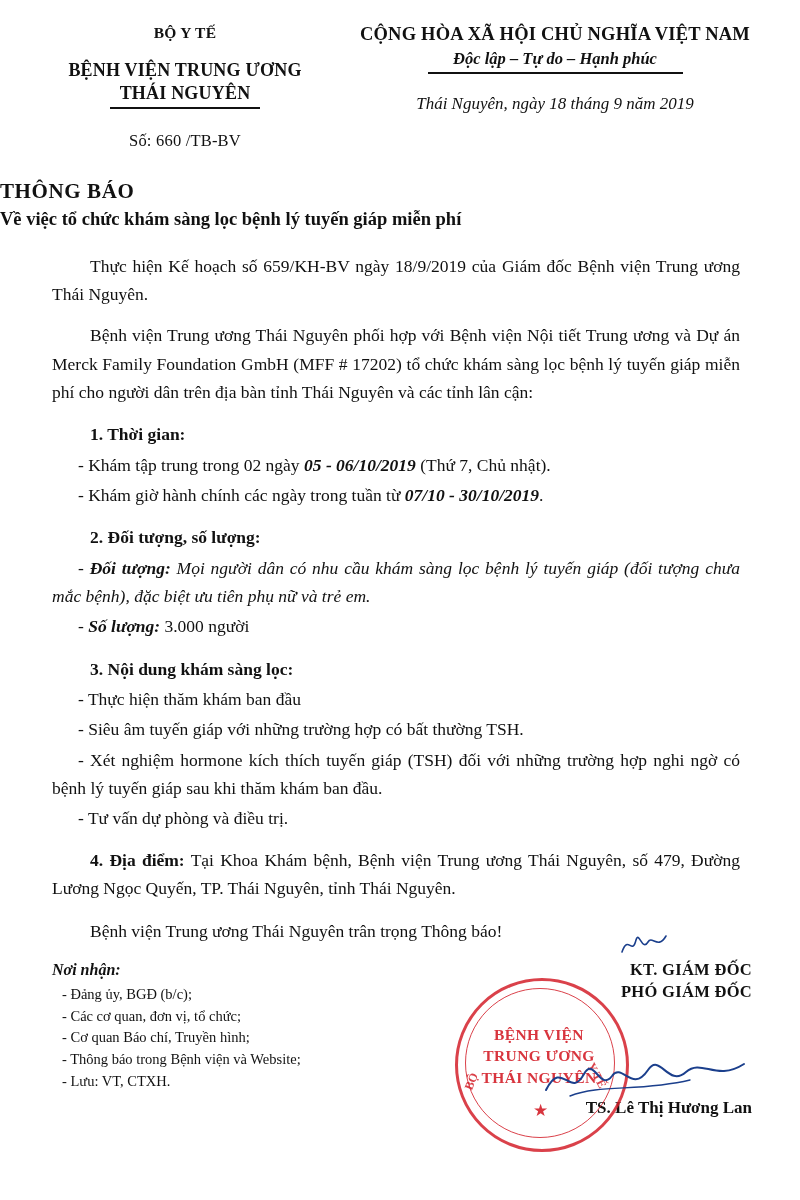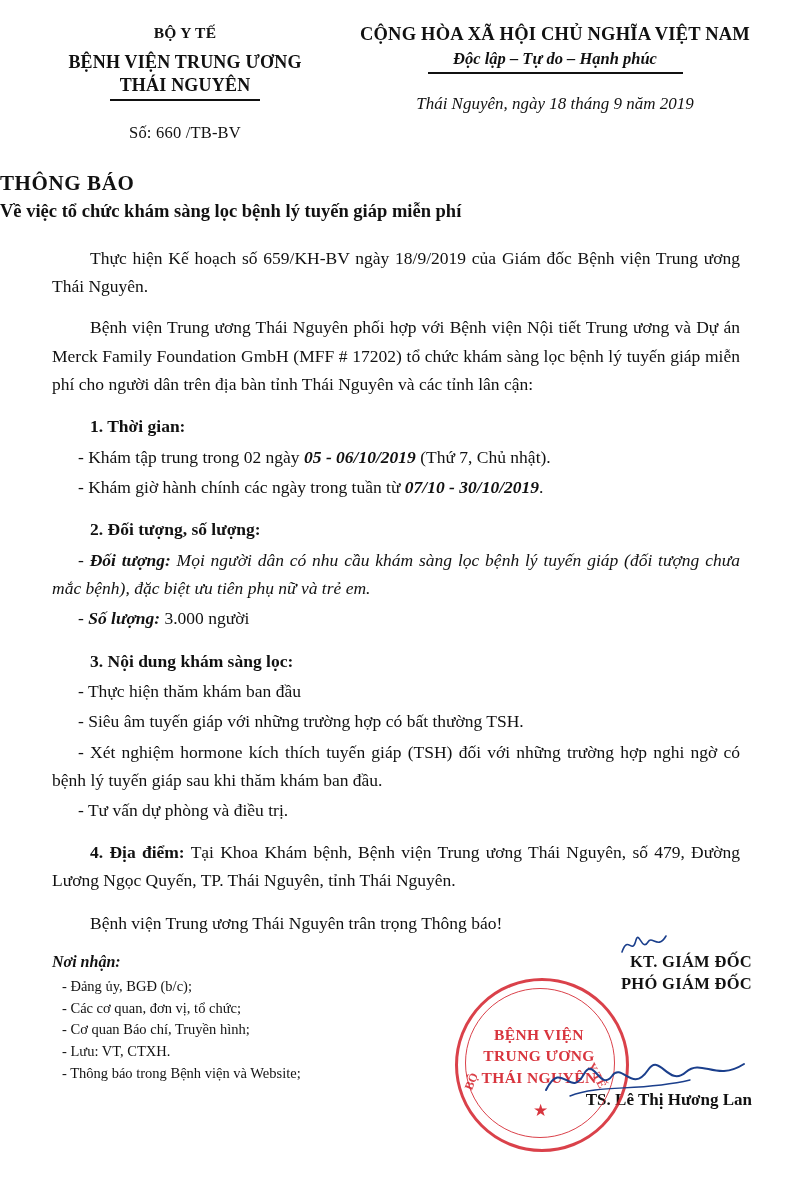--- a/index.html
+++ b/index.html
@@ -42,21 +42,21 @@
   }
   .ministry {
     font-size: 15.5px;
     font-weight: bold;
     letter-spacing: 0.3px;
   }
   .hospital {
     font-size: 18px;
     font-weight: bold;
     line-height: 1.25;
-    margin-top: 9px;
+    margin-top: 17px;
     letter-spacing: 0.2px;
   }
   .header-left-rule {
     width: 150px;
     height: 1.6px;
     background: #111;
     margin: 3px auto 0 auto;
   }
   .doc-number {
     font-size: 16.5px;
@@ -336,22 +336,22 @@
     <div class="closing">Bệnh viện Trung ương Thái Nguyên trân trọng Thông báo!</div>
   </div>
 
   <div class="footer">
     <div class="recipients">
       <div class="recipients-title">Nơi nhận:</div>
       <ul>
         <li>- Đảng ủy, BGĐ (b/c);</li>
         <li>- Các cơ quan, đơn vị, tổ chức;</li>
         <li>- Cơ quan Báo chí, Truyền hình;</li>
+        <li>- Thông báo trong Bệnh viện và Website;</li>
         <li>- Lưu: VT, CTXH.</li>
-        <li>- Thông báo trong Bệnh viện và Website;</li>
       </ul>
     </div>
     <div class="signature">
       <div class="sig-line1">KT. GIÁM ĐỐC</div>
       <div class="sig-line2">PHÓ GIÁM ĐỐC</div>
       <div class="sig-name">TS. Lê Thị Hương Lan</div>
     </div>
   </div>
 
   <svg class="ink-mark-small" viewBox="0 0 52 28">

